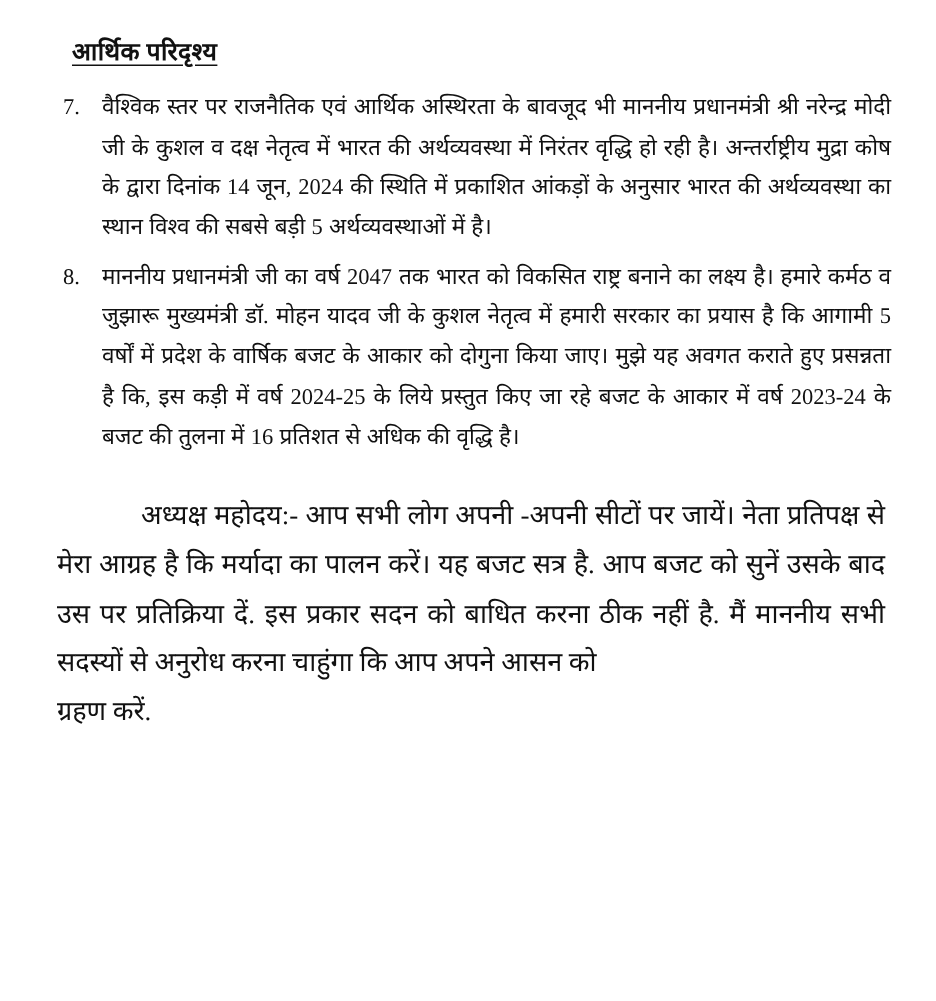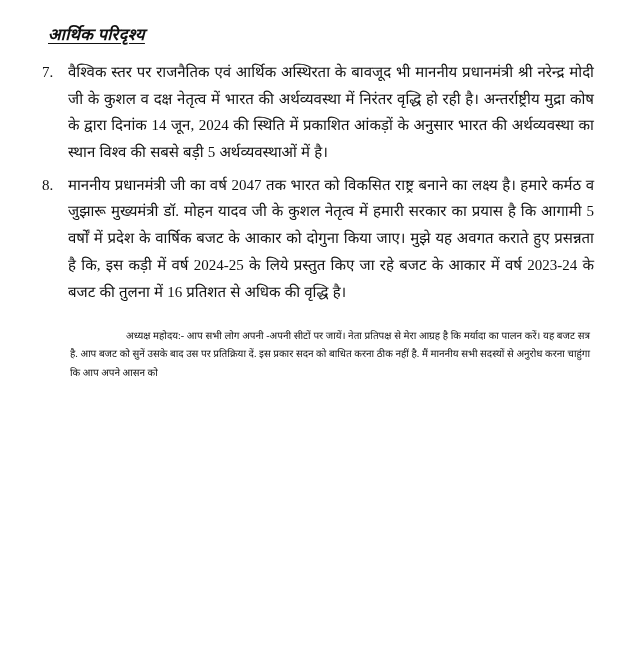--- a/index.html
+++ b/index.html
@@ -22,21 +22,20 @@
     padding: 22px 30px 10px 38px;
   }
   .doc-heading {
     font-size: 16.5px;
     font-weight: bold;
     text-decoration: underline;
     text-underline-offset: 3px;
     letter-spacing: 0.3px;
     margin: 0 0 14px 10px;
     color: #111;
-    font-style: italic;
   }
   .para {
     display: flex;
     align-items: flex-start;
     margin-bottom: 6px;
   }
   .para-num {
     width: 30px;
     flex: 0 0 30px;
     font-size: 15px;
@@ -51,27 +50,26 @@
     font-size: 15px;
     line-height: 1.78;
     text-align: justify;
     text-align-last: left;
     color: #111;
     hyphens: none;
     word-spacing: 0.4px;
   }
   .closing {
     margin-top: 22px;
-    font-size: 10px;
+    font-size: 18px;
     line-height: 1.82;
     text-align: justify;
     text-indent: 56px;
     color: #111;
     padding-right: 4px;
-    margin-left: 32px;
   }
   .closing .tail {
     display: block;
     text-indent: 0;
     text-align: left;
   }
 </style>
 </head>
 <body>
 
@@ -84,15 +82,16 @@
     <div class="para-body">वैश्विक स्तर पर राजनैतिक एवं आर्थिक अस्थिरता के बावजूद भी माननीय प्रधानमंत्री श्री नरेन्द्र मोदी जी के कुशल व दक्ष नेतृत्व में भारत की अर्थव्यवस्था में निरंतर वृद्धि हो रही है। अन्तर्राष्ट्रीय मुद्रा कोष के द्वारा दिनांक 14 जून, 2024 की स्थिति में प्रकाशित आंकड़ों के अनुसार भारत की अर्थव्यवस्था का स्थान विश्व की सबसे बड़ी 5 अर्थव्यवस्थाओं में है।</div>
   </div>
 
   <div class="para">
     <div class="para-num">8.</div>
     <div class="para-body">माननीय प्रधानमंत्री जी का वर्ष 2047 तक भारत को विकसित राष्ट्र बनाने का लक्ष्य है। हमारे कर्मठ व जुझारू मुख्यमंत्री डॉ. मोहन यादव जी के कुशल नेतृत्व में हमारी सरकार का प्रयास है कि आगामी 5 वर्षों में प्रदेश के वार्षिक बजट के आकार को दोगुना किया जाए। मुझे यह अवगत कराते हुए प्रसन्नता है कि, इस कड़ी में वर्ष 2024-25 के लिये प्रस्तुत किए जा रहे बजट के आकार में वर्ष 2023-24 के बजट की तुलना में 16 प्रतिशत से अधिक की वृद्धि है।</div>
   </div>
 
   <div class="closing">
     <span>अध्यक्ष महोदय:- आप सभी लोग अपनी -अपनी सीटों पर जायें। नेता प्रतिपक्ष से मेरा आग्रह है कि मर्यादा का पालन करें। यह बजट सत्र है. आप बजट को सुनें उसके बाद उस पर प्रतिक्रिया दें. इस प्रकार सदन को बाधित करना ठीक नहीं है. मैं माननीय सभी सदस्यों से अनुरोध करना चाहुंगा कि आप अपने आसन को</span>
+    <span class="tail">ग्रहण करें.</span>
   </div>
 
 </div>
 
 </body></html>

